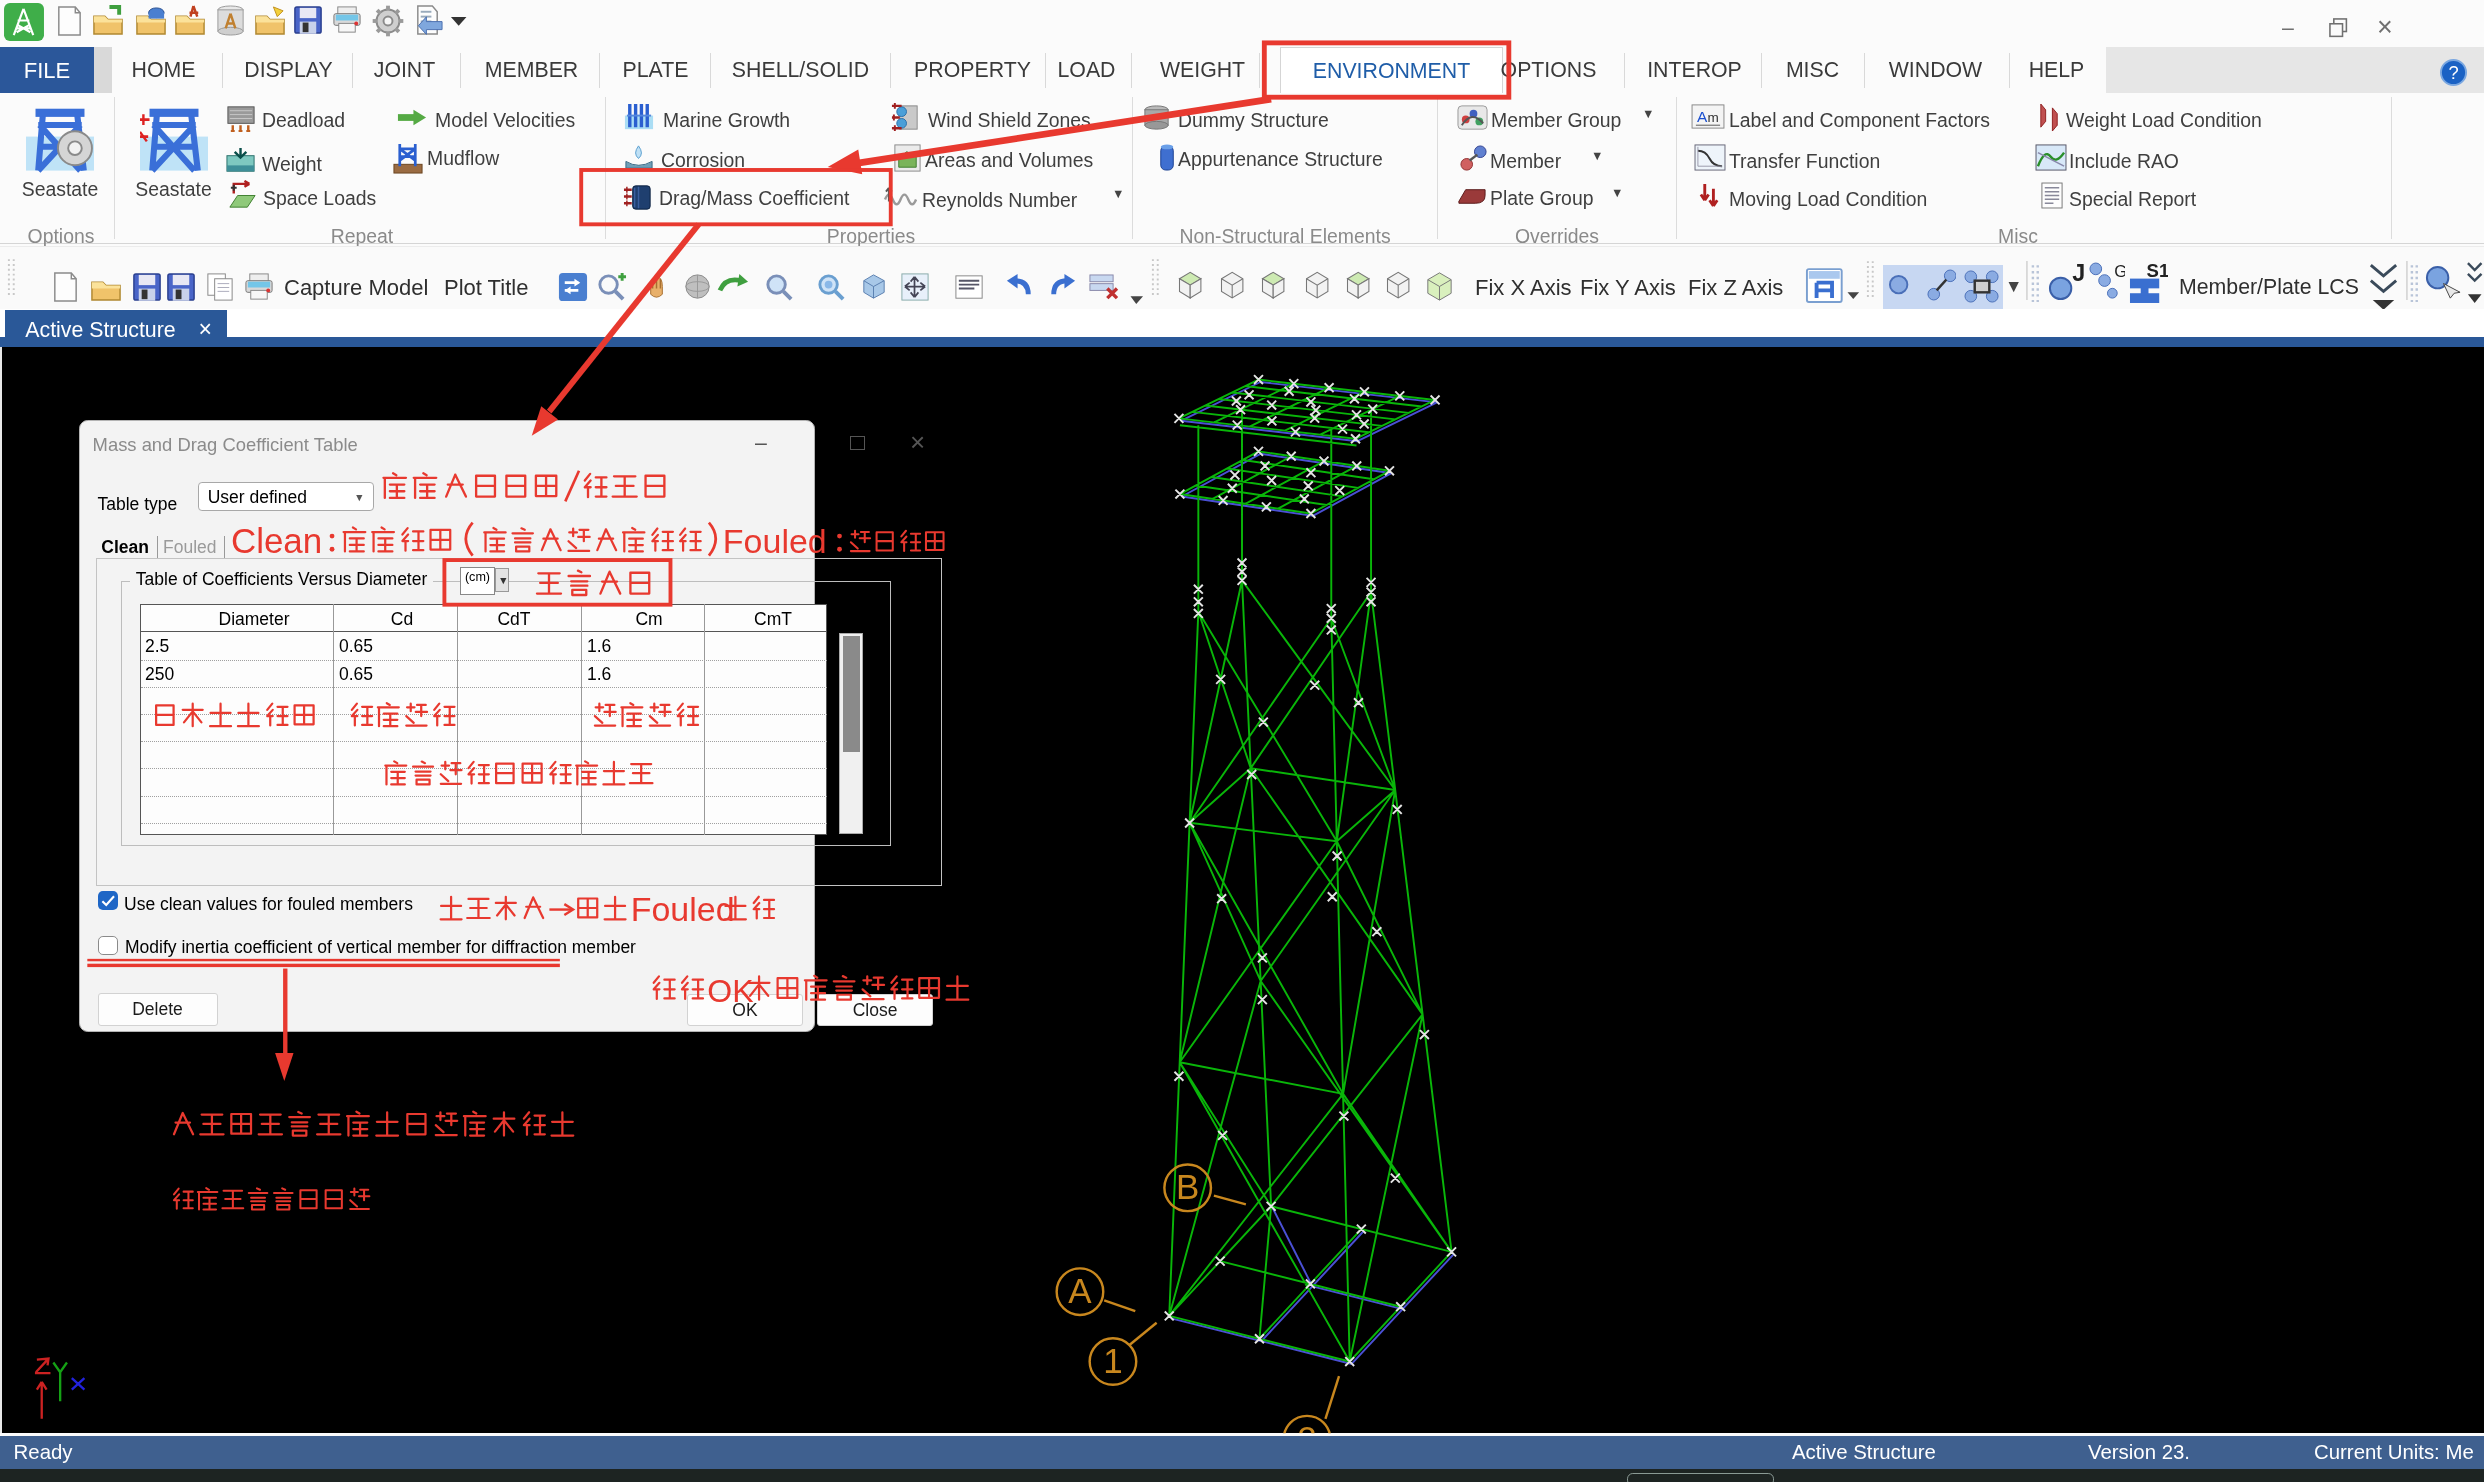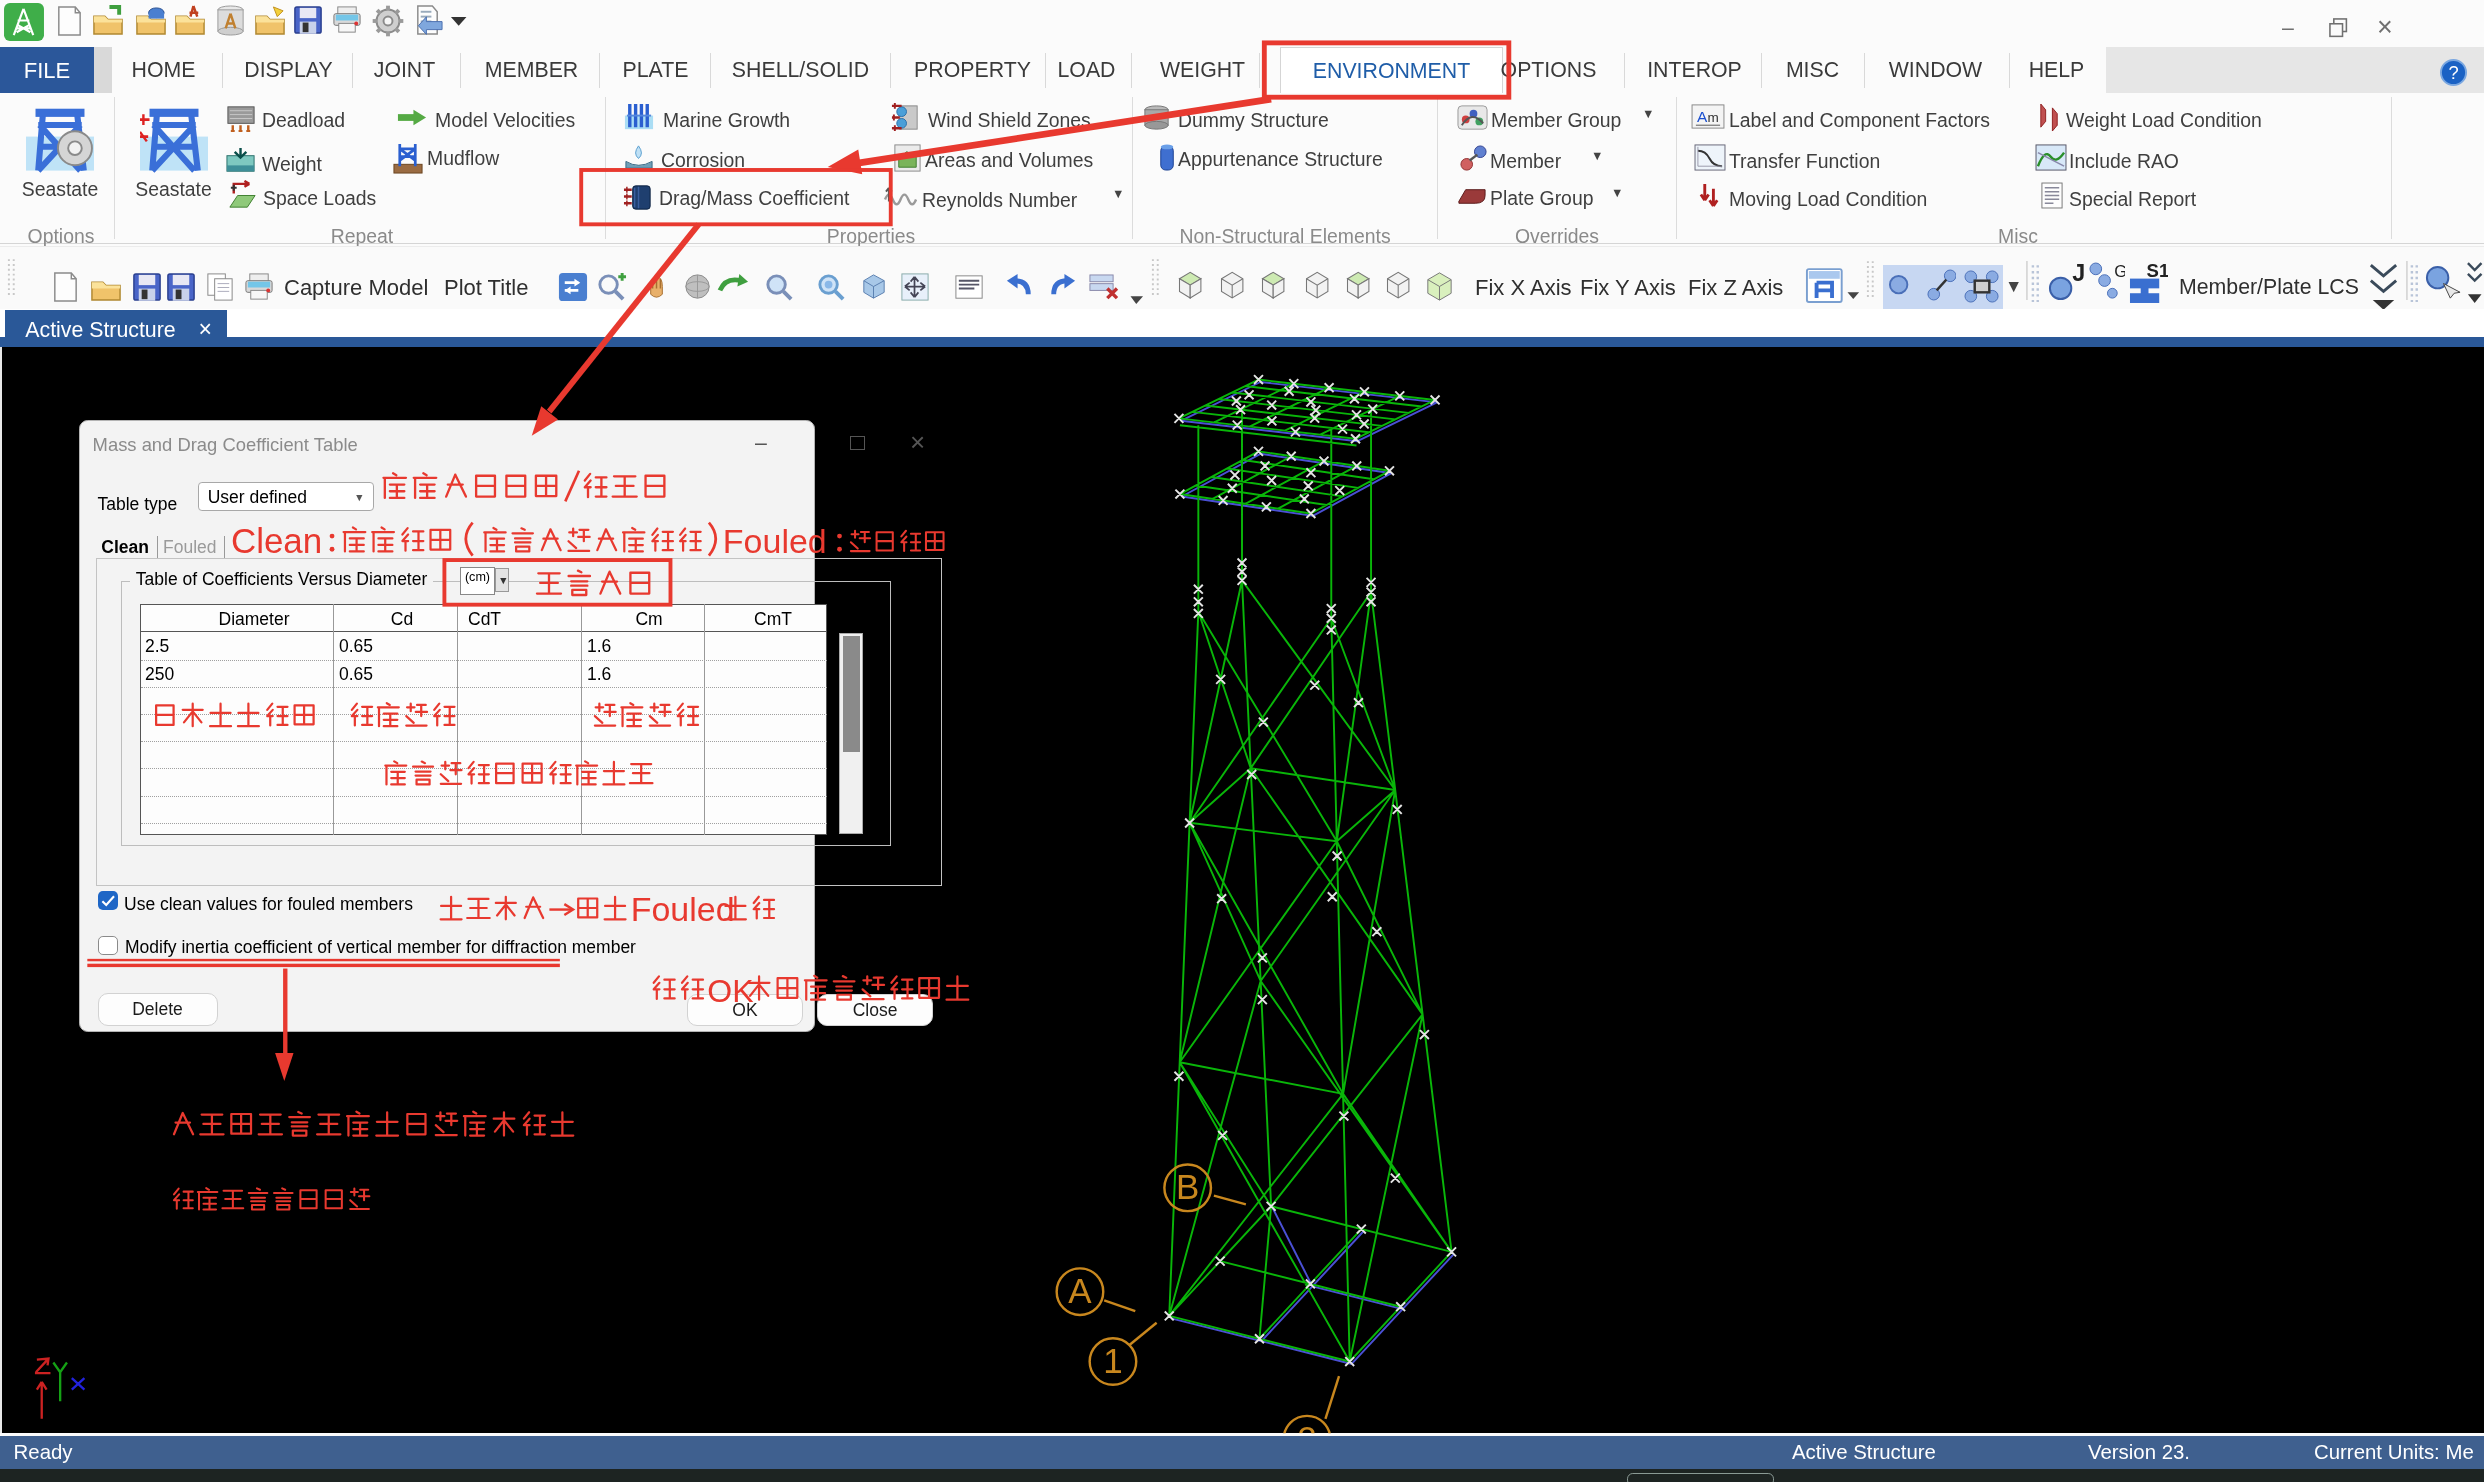--- a/index.html
+++ b/index.html
@@ -27,21 +27,21 @@
 #doctab{left:4.9px;top:310px;width:222px;height:38px;background:#2a5898;color:#fff;
  font-size:21.3px;line-height:38px}
 #viewport{left:0;top:347px;width:2484px;height:1086px;background:#000}
 #statusbar{left:0;top:1436px;width:2484px;height:33px;background:#3f608f;color:#fff;font-size:20.4px}
 #bottomstrip{left:0;top:1469px;width:2484px;height:13.6px;background:#1d2422}
 #dialog{left:79px;top:420px;width:736px;height:612px;background:#f3f3f3;
  border:1px solid #b3b3b3;border-radius:8.7px;box-shadow:0 9.7px 29px rgba(0,0,0,.45)}
 .dtext{position:absolute;font-size:17.5px;color:#000000;white-space:nowrap}
 .combo{position:absolute;background:#fff;border:1px solid #a8a8a8;border-radius:3.9px}
 .dotrow{position:absolute;border-top:1px dotted #a0a0a0}
-.btn{position:absolute;background:#fdfdfd;border:1px solid #d2d2d2;border-radius:10px;
+.btn{position:absolute;background:#fdfdfd;border:1px solid #d2d2d2;border-radius:3px;
  font-size:17.5px;color:#1b1b1b;text-align:center}
 </style></head><body>
 <div id="titlebar" class="abs">
     <svg class="abs" style="left:3.9px;top:2.9px" width="40" height="38" viewBox="0 0 41 39">
       <rect x="0" y="0" width="41" height="39" rx="6" fill="#3fae49"></rect>
       <path d="M20 6 L10 33 M20 6 L30 33 M12 26 L28 26 M14 18 L26 18 M13 22 L27 30 M27 22 L13 30" stroke="#fff" stroke-width="2.2" fill="none"></path>
     </svg>
     <svg class="abs" style="left:53px;top:4.9px" width="32" height="32" viewBox="0 0 33 33">
       <path d="M6 2 L23 2 L28 8 L28 31 L6 31 Z" fill="#fdfdfd" stroke="#8a8a8a" stroke-width="1.5"></path>
       <path d="M23 2 L23 8 L28 8" fill="none" stroke="#8a8a8a" stroke-width="1.5"></path>
@@ -585,21 +585,21 @@
     <div class="combo" style="left:380px;top:146px;width:35px;height:28px;border-radius:0;border-color:#888">
       <span class="dtext" style="left:3.9px;top:1.9px;font-size:12.6px">(cm)</span>
     </div>
     <div class="abs" style="left:415px;top:147px;width:13.6px;height:24px;background:#e3e3e3;border:1px solid #999">
       <span class="abs" style="left:1.9px;top:4.9px;font-size:10.7px;color:#333">▼</span>
     </div>
     <div class="abs" style="left:60px;top:183px;width:687px;height:231px;border:1px solid #555;background:#fdfdfd"></div>
     <div class="abs" style="left:60px;top:183px;width:687px;height:28px;border-bottom:1px solid #555"></div>
     <div class="dtext" style="left:116px;top:188px;width:116px;text-align:center">Diameter</div>
     <div class="dtext" style="left:264px;top:188px;width:116px;text-align:center">Cd</div>
-    <div class="dtext" style="left:388px;top:188px;width:116px;text-align:left">CdT</div>
+    <div class="dtext" style="left:376px;top:188px;width:116px;text-align:center">CdT</div>
     <div class="dtext" style="left:511px;top:188px;width:116px;text-align:center">Cm</div>
     <div class="dtext" style="left:635px;top:188px;width:116px;text-align:center">CmT</div>
     <div class="abs" style="left:253px;top:183px;width:1px;height:231px;background:#999"></div>
     <div class="abs" style="left:377px;top:183px;width:1px;height:231px;background:#999"></div>
     <div class="abs" style="left:501px;top:183px;width:1px;height:231px;background:#999"></div>
     <div class="abs" style="left:624px;top:183px;width:1px;height:231px;background:#999"></div>
     <div class="dtext" style="left:65px;top:215px">2.5</div>
     <div class="dtext" style="left:259px;top:215px">0.65</div>
     <div class="dtext" style="left:507px;top:215px">1.6</div>
     <div class="dtext" style="left:65px;top:243px">250</div>

